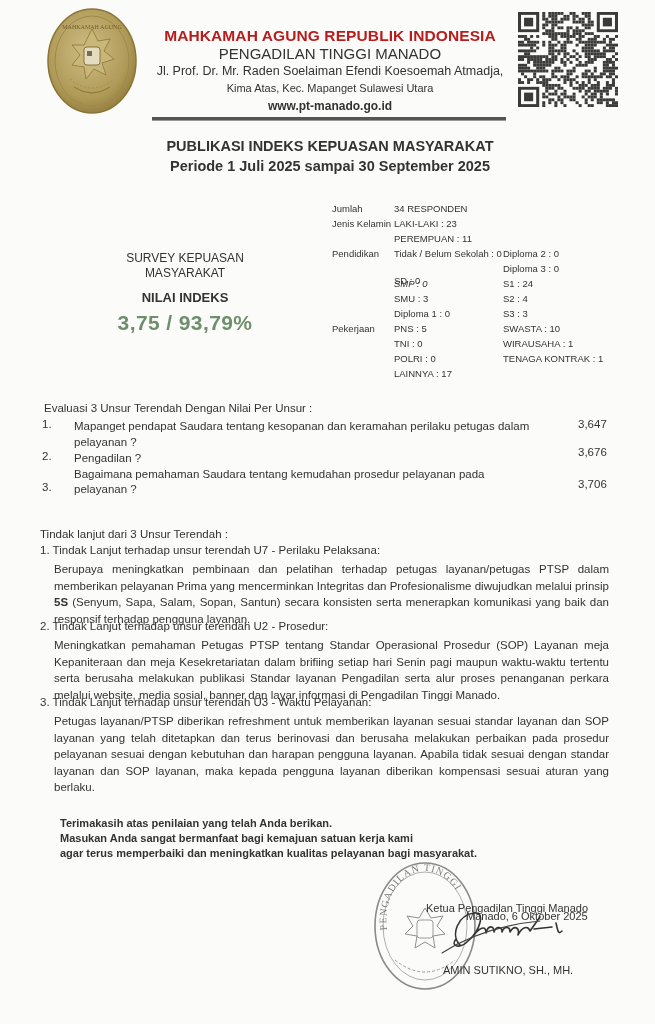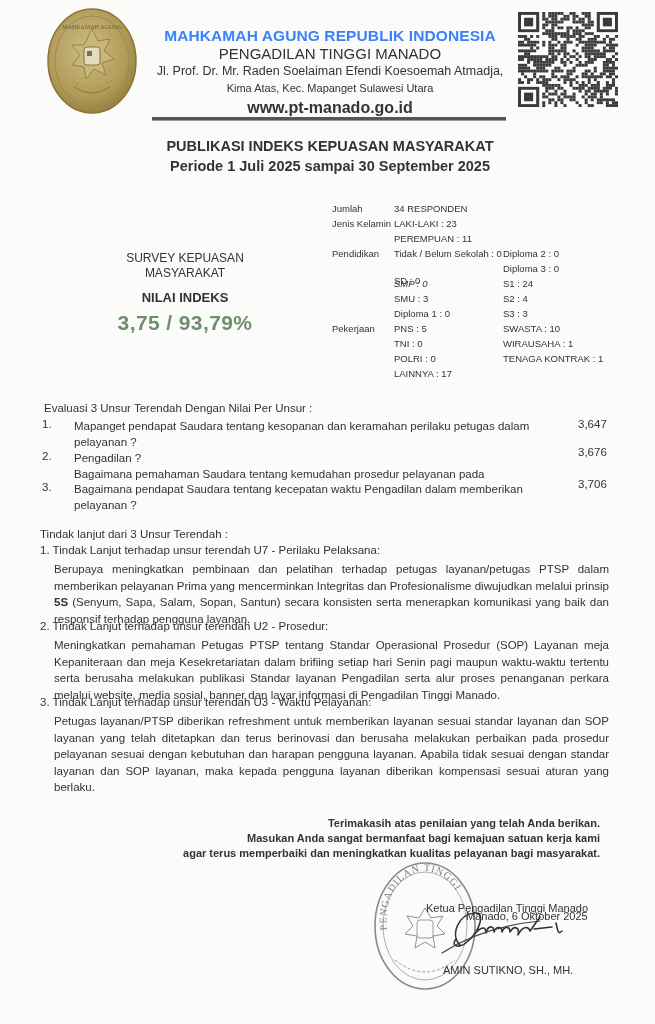--- a/index.html
+++ b/index.html
@@ -6,25 +6,25 @@
   body {
     width:655px; height:1024px; overflow:hidden; position:relative;
     background:#fbfbfa; color:#2b2b2b;
     font-family:"Liberation Sans", sans-serif;
   }
   .abs { position:absolute; }
   
   #logo { left:46px; top:7px; width:92px; height:108px; }
   #qr { left:518px; top:12px; width:100px; height:95px; }
   .hdr { left:140px; width:380px; text-align:center; }
-  #hdr-title { top:27px; font-size:15.5px; font-weight:bold; letter-spacing:0.1px; color:#3b82f6; }
+  #hdr-title { top:27px; font-size:15.5px; font-weight:bold; letter-spacing:0.1px; color:#b91c1c; }
   #hdr-sub { top:45px; font-size:15px; color:#333; }
   #hdr-addr1 { top:64px; font-size:12.5px; color:#333; }
   #hdr-addr2 { top:82px; font-size:11px; color:#333; }
-  #hdr-web { top:99px; font-size:16px; font-weight:bold; color:#333; }
+  #hdr-web { top:99px; font-size:12px; font-weight:bold; color:#333; }
   #hdr-rule { left:152px; top:117px; width:354px; height:3px; background:#555; border-bottom:1px solid #999; }
   
   .ttl { left:100px; width:460px; text-align:center; font-weight:bold; color:#333; }
   #pub-title { top:138px; font-size:14.5px; }
   #pub-period { top:158px; font-size:14.5px; }
   
   .svy { left:80px; width:210px; text-align:center; color:#333; }
   #svy-l1 { top:251px; font-size:12px; }
   #svy-l2 { top:266px; font-size:12px; }
   #svy-nilai { top:290px; font-size:13px; font-weight:bold; }
@@ -33,21 +33,21 @@
   .st { font-size:9.5px; color:#333; white-space:nowrap; }
   
   .ev { font-size:11.5px; color:#333; }
   .ev-num { left:42px; }
   .ev-q { left:74px; width:460px; line-height:16px; }
   .ev-val { left:578px; }
   
   .fu { font-size:11.5px; color:#333; }
   .fu-body { left:54px; width:555px; text-align:justify; line-height:16.5px; text-align-last:left; }
   
-  .cl { left:60px; width:540px; text-align:right; font-size:11px; font-weight:bold; color:#333; }
+  .cl { left:60px; width:540px; text-align:left; font-size:11px; font-weight:bold; color:#333; }
   
   .sig { font-size:11px; color:#333; white-space:nowrap; }
   #stamp { left:373px; top:860px; width:105px; height:132px; }
   #signature { left:430px; top:905px; width:160px; height:50px; }
 </style>
 </head>
 <body>
 
 <div id="logo" class="abs">
   <svg width="92" height="108" viewBox="0 0 92 108">
@@ -630,21 +630,20 @@
 
 <div class="abs ev ev-num" style="top:450px;">2.</div>
 <div class="abs ev ev-q" style="top:450px;">
   <div>Pengadilan ?</div>
   <div>Bagaimana pemahaman Saudara tentang kemudahan prosedur pelayanan pada</div>
 </div>
 <div class="abs ev ev-val" style="top:446px;">3,676</div>
 
 <div class="abs ev ev-num" style="top:481px;">3.</div>
 <div class="abs ev ev-q" style="top:481px;">
-  <div>Bagaimana pendapat Saudara tentang kecepatan waktu Pengadilan dalam memberikan</div>
   <div>pelayanan ?</div>
 </div>
 <div class="abs ev ev-val" style="top:478px;">3,706</div>
 
 <div class="abs fu" style="left:40px; top:528px;">Tindak lanjut dari 3 Unsur Terendah :</div>
 
 <div class="abs fu" style="left:40px; top:544px;">1.  Tindak Lanjut terhadap unsur terendah U7 - Perilaku Pelaksana:</div>
 <div class="abs fu fu-body" style="top:561px;"><span>Berupaya meningkatkan pembinaan dan pelatihan terhadap petugas layanan/petugas PTSP dalam memberikan pelayanan Prima yang mencerminkan Integritas dan Profesionalisme diwujudkan melalui prinsip </span><b>5S</b><span> (Senyum, Sapa, Salam, Sopan, Santun) secara konsisten serta menerapkan komunikasi yang baik dan responsif terhadap pengguna layanan.</span></div>
 
 <div class="abs fu" style="left:40px; top:620px;">2.  Tindak Lanjut terhadap unsur terendah U2 - Prosedur:</div>

